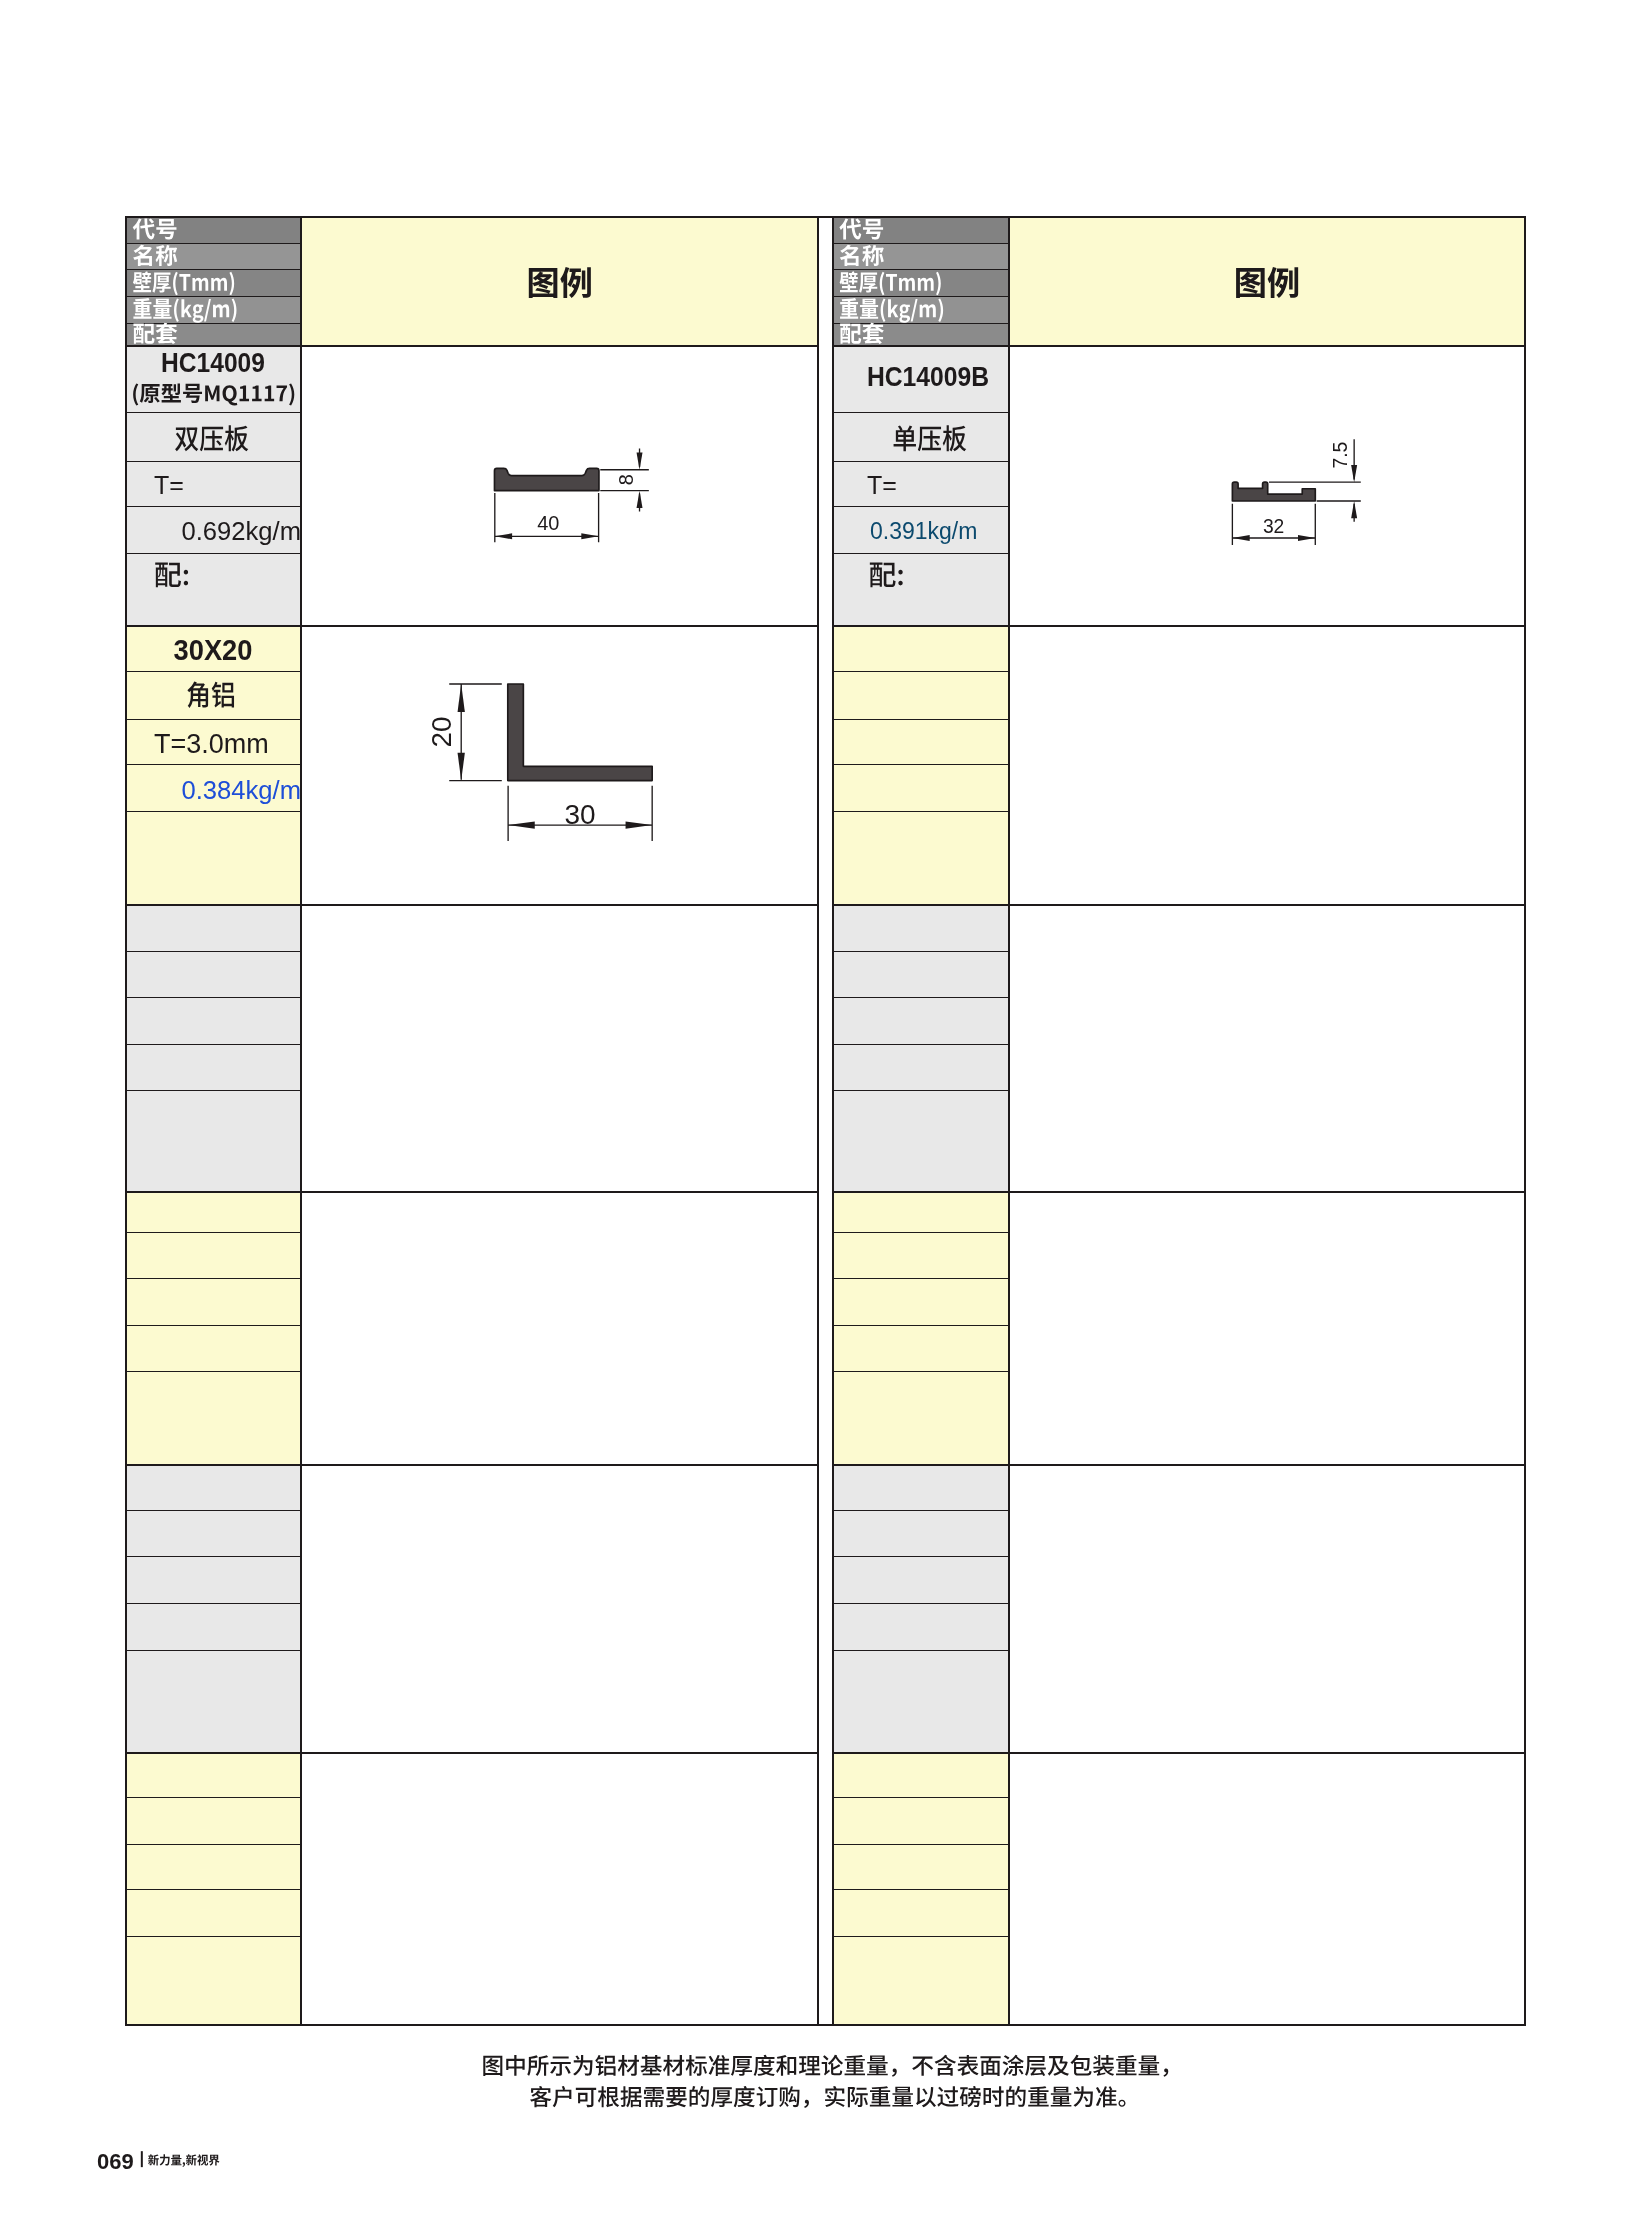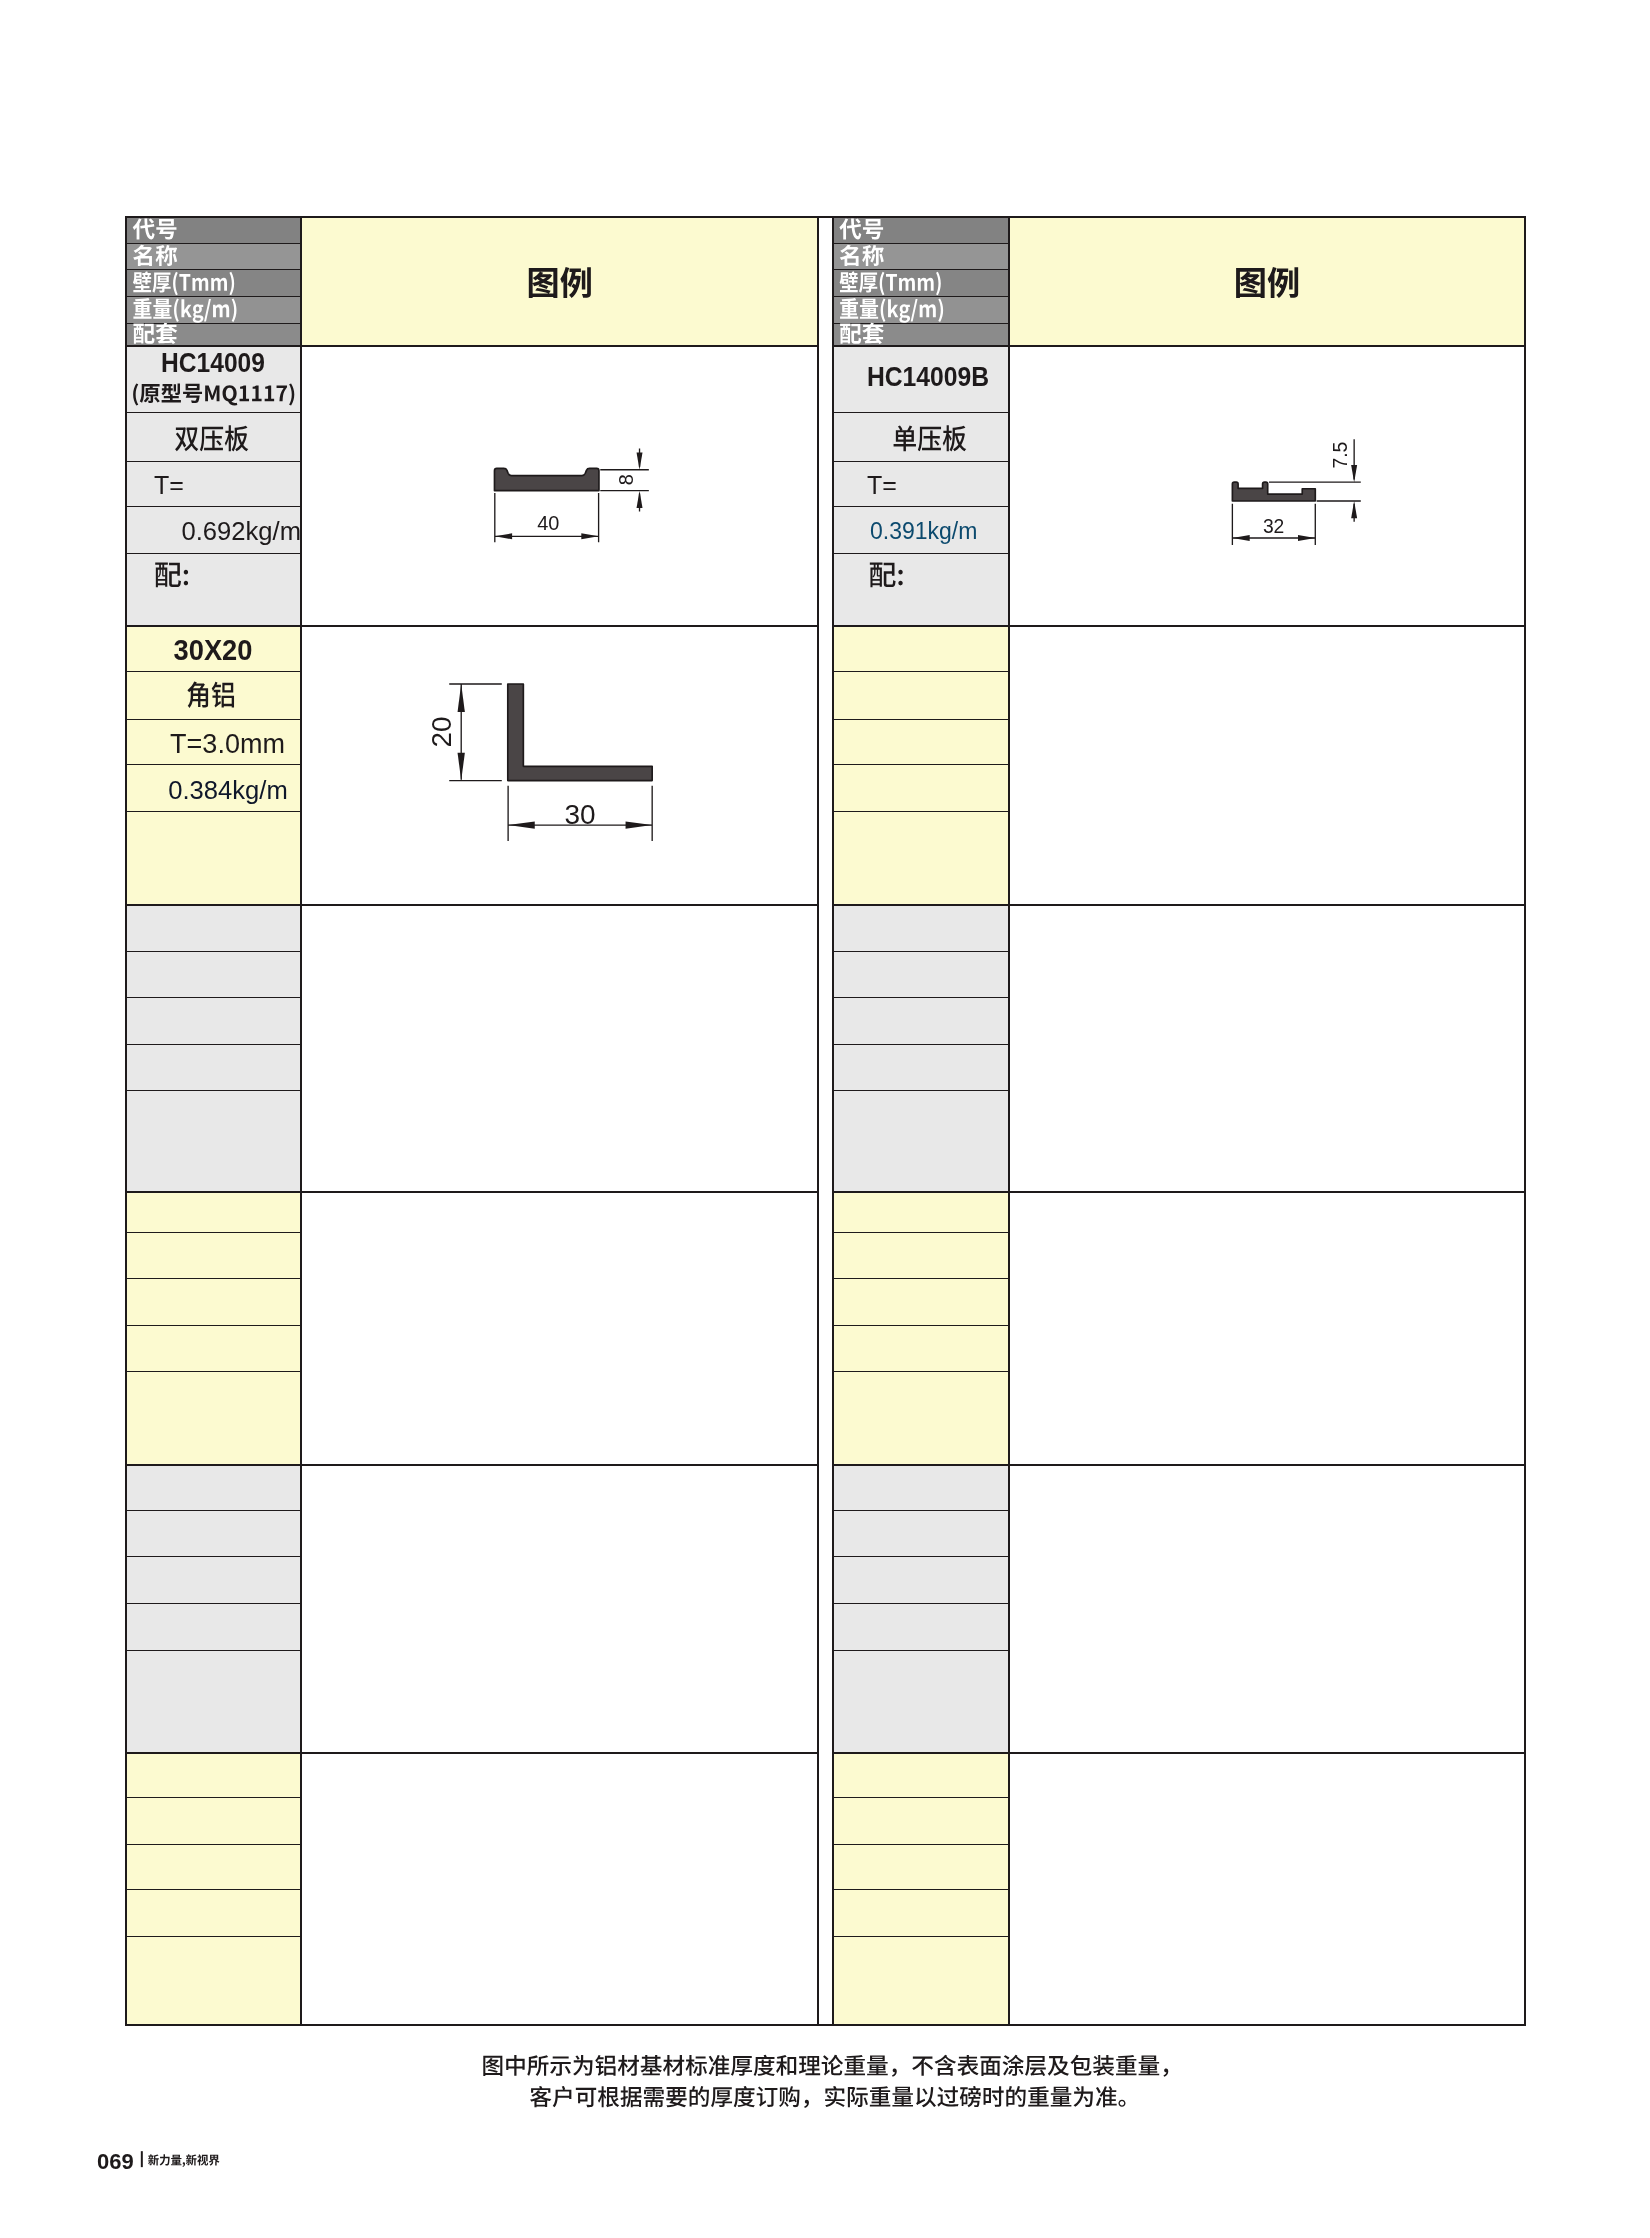--- a/index.html
+++ b/index.html
@@ -132,23 +132,23 @@
 <div class="ln" style="left:818px;top:2024px;width:14.6px;height:2px;background:#1e1a1b"></div>
 
 <div class="tx" style="left:126px;top:346px;width:174px;height:35px;line-height:35px;font-size:27px;font-weight:bold;text-align:center;transform:scaleX(0.91);transform-origin:50% 50%;color:#1e1a1b">HC14009</div>
 
 <div class="tx" style="left:154px;top:463px;width:147px;height:45px;line-height:45px;font-size:25px;text-align:left;color:#1e1a1b">T=</div>
 
 <div class="tx" style="left:155px;top:508px;width:146px;height:47px;line-height:47px;font-size:25.6px;text-align:right;color:#1e1a1b">0.692kg/m</div>
 
 <div class="tx" style="left:126px;top:627px;width:174px;height:47px;line-height:47px;font-size:29px;font-weight:bold;text-align:center;transform:scaleX(0.94);transform-origin:50% 50%;color:#1e1a1b">30X20</div>
 
-<div class="tx" style="left:154px;top:721px;width:147px;height:46px;line-height:46px;font-size:27px;text-align:center;color:#1e1a1b">T=3.0mm</div>
-
-<div class="tx" style="left:155px;top:767px;width:146px;height:47px;line-height:47px;font-size:25.6px;text-align:center;color:#0f172a">0.384kg/m</div>
+<div class="tx" style="left:154px;top:721px;width:147px;height:46px;line-height:46px;font-size:27px;text-align:left;color:#1e1a1b">T=3.0mm</div>
+
+<div class="tx" style="left:155px;top:767px;width:146px;height:47px;line-height:47px;font-size:25.6px;text-align:right;color:#1d4ed8">0.384kg/m</div>
 
 <div class="tx" style="left:841px;top:344px;width:174px;height:67px;line-height:67px;font-size:27px;font-weight:bold;text-align:center;transform:scaleX(0.915);transform-origin:50% 50%;color:#1e1a1b">HC14009B</div>
 
 <div class="tx" style="left:867px;top:463px;width:142px;height:45px;line-height:45px;font-size:25px;text-align:left;color:#1e1a1b">T=</div>
 
 <div class="tx" style="left:870px;top:508px;width:139px;height:47px;line-height:47px;font-size:23px;text-align:left;color:#0c4a6e">0.391kg/m</div>
 
 <div class="tx" style="left:97px;top:2148px;width:80px;height:27px;line-height:27px;font-size:22px;font-weight:bold;text-align:left;color:#1e1a1b">069</div>
 
 <svg class="ov" width="1651" height="2239" viewBox="0 0 2481 3365" font-family="Liberation Sans, sans-serif">

